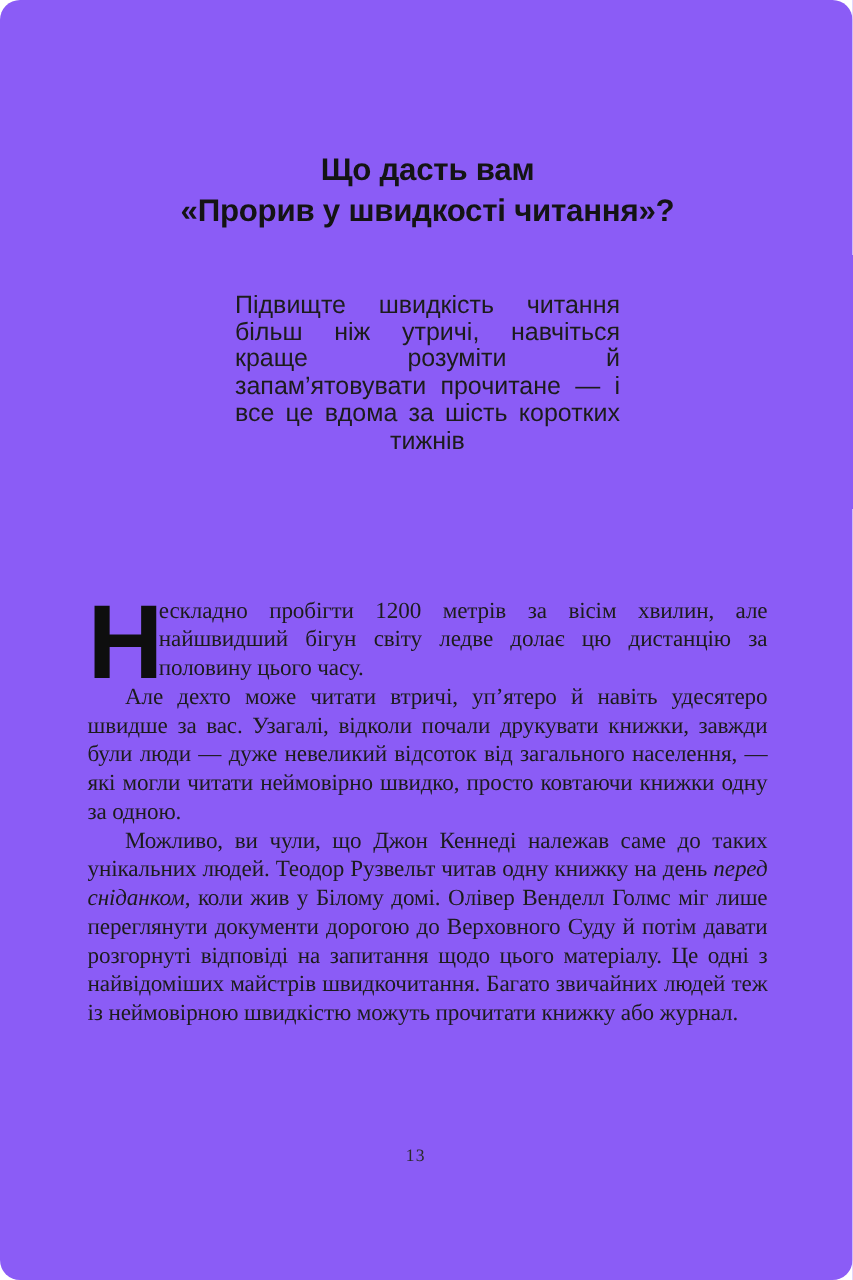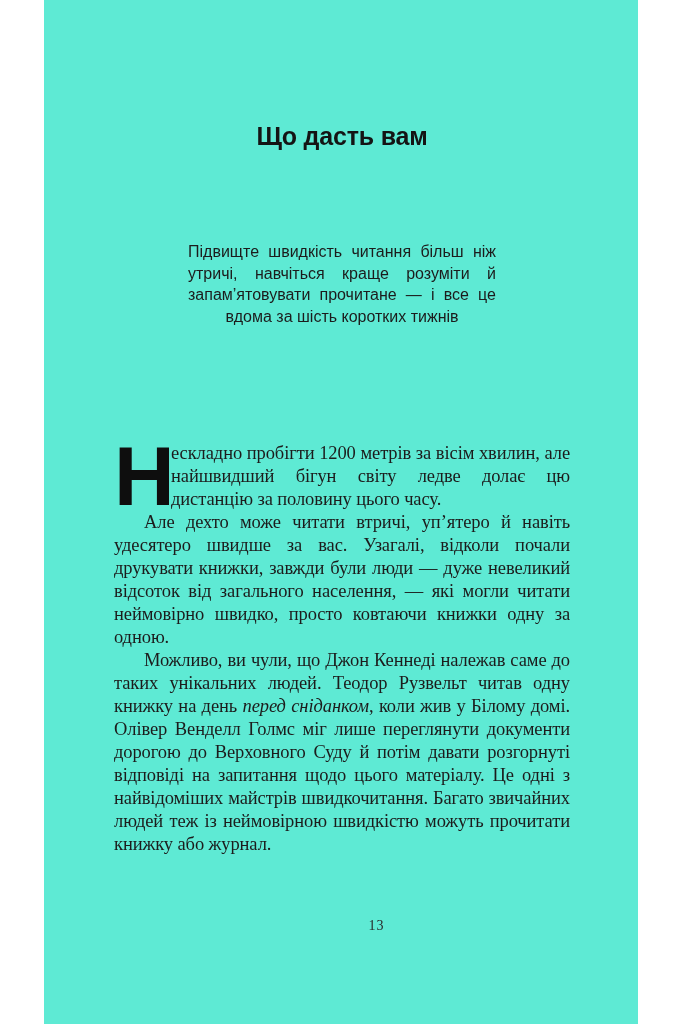--- a/index.html
+++ b/index.html
@@ -2,46 +2,47 @@
 <html><head>
 <meta charset="utf-8">
 <style>
   html, body {
     margin: 0;
     padding: 0;
     background: #ffffff;
   }
   .page {
     position: relative;
-    width: 594px;
+    width: 682px;
     height: 1024px;
     margin: 0 auto;
-    background: #5eead4;
+    background: #8b5cf6;
     color: #1c1c1c;
     overflow: hidden;
     font-family: "Liberation Serif", "DejaVu Serif", serif;
+    border-radius: 16px;
   }
   .content {
     padding: 120px 68px 0 70px;
   }
   .chapter-title {
     margin: 0;
     text-align: center;
     font-family: "Liberation Sans", "DejaVu Sans", sans-serif;
     font-weight: 700;
     font-size: 25px;
     line-height: 33px;
     letter-spacing: -0.2px;
     color: #141414;
   }
   .subtitle {
     width: 308px;
-    margin: 88px auto 0 auto;
+    margin: 48px auto 0 auto;
     font-family: "Liberation Sans", "DejaVu Sans", sans-serif;
-    font-size: 16px;
+    font-size: 20px;
     line-height: 21.7px;
     color: #1c1c1c;
     text-align: justify;
     text-align-last: center;
   }
   .body-text {
     margin-top: 114px;
   }
   .body-text p {
     margin: 0;
@@ -85,20 +86,21 @@
   }
 </style>
 </head>
 <body>
 
 <div class="page">
   <div class="content">
 
     <h1 class="chapter-title">
       <span>Що дасть вам</span><br>
+      <span>«Прорив у швидкості читання»?</span>
     </h1>
 
     <div class="subtitle">Підвищте швидкість читання більш ніж утричі, навчіться краще розуміти й запам’ятовувати прочитане — і все це вдома за шість коротких тижнів</div>
 
     <div class="body-text">
 
       <p>
         <span class="dropcap">Н</span><span class="lead-bold">ескладно</span><span> пробігти 1200 метрів за вісім хвилин, але найшвидший бігун світу ледве долає цю дистанцію за половину цього часу.</span>
       </p>
 

